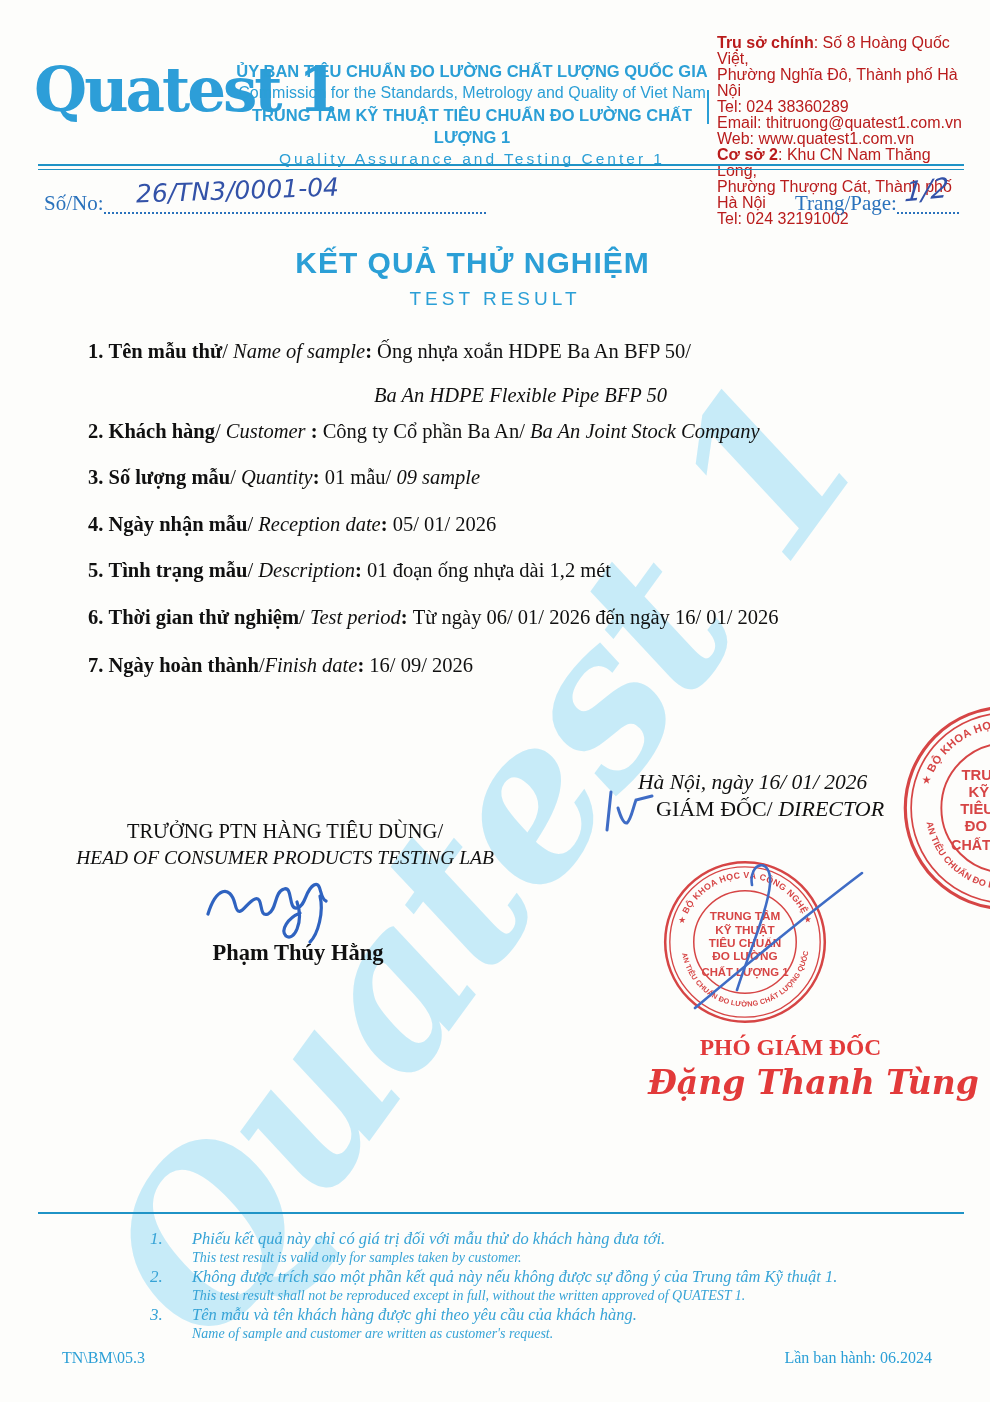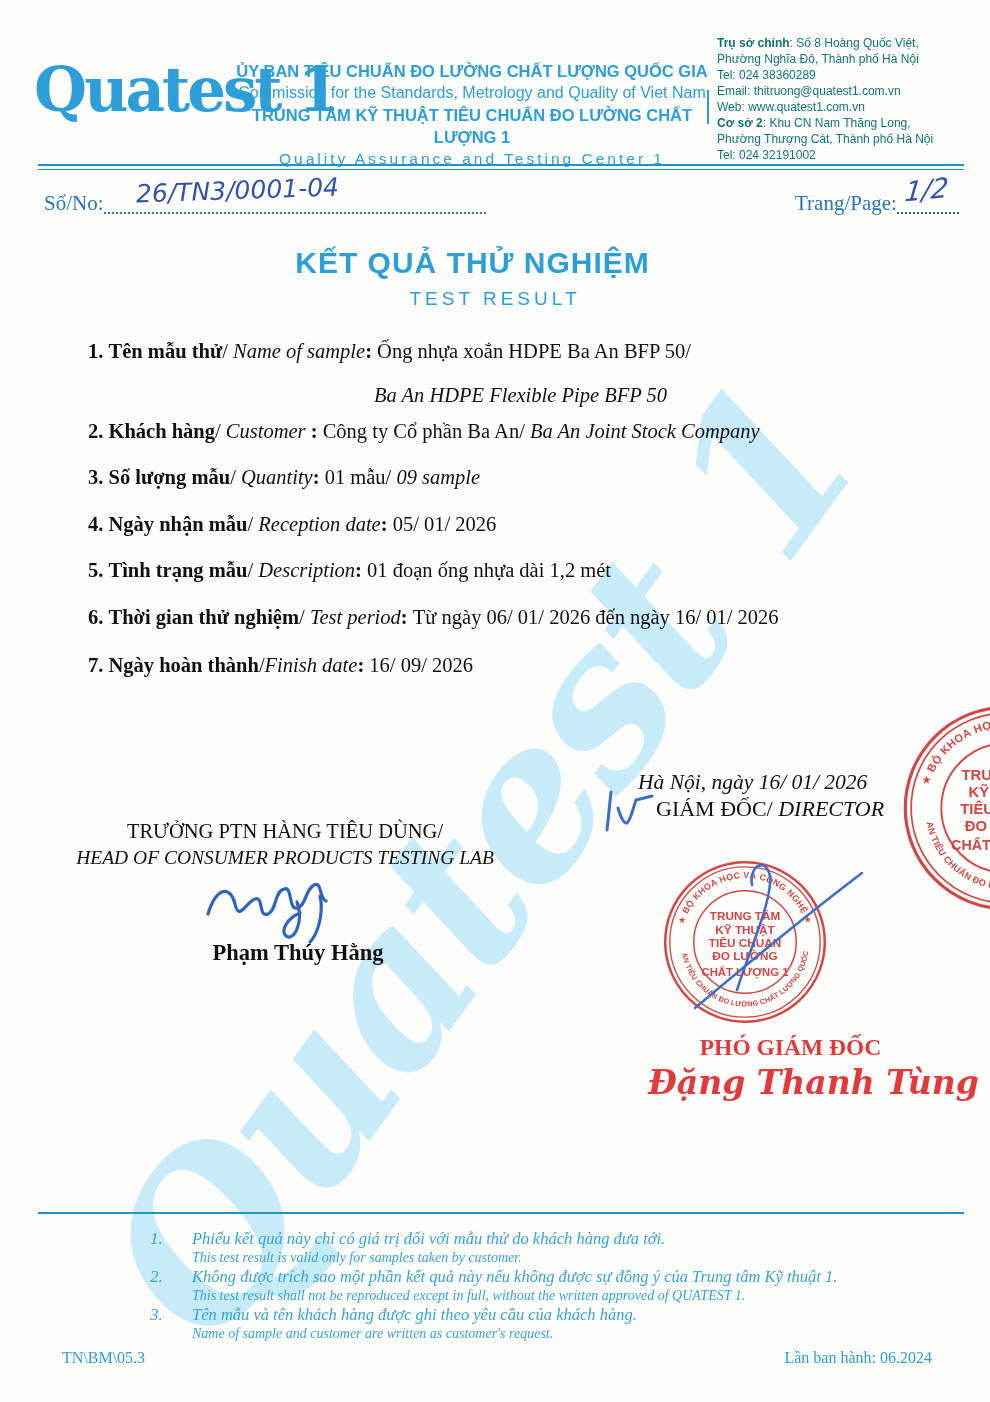--- a/index.html
+++ b/index.html
@@ -25,21 +25,21 @@
   }
   .hdr-center{ left:236px; top:60px; width:472px; text-align:center; z-index:1;
     font-family:"Liberation Sans","DejaVu Sans",sans-serif; color:#2b9fd6; line-height:22px;}
   .hdr-center .l1{font-weight:bold; font-size:16.5px;}
   .hdr-center .l2{font-size:16px;}
   .hdr-center .l3{font-weight:bold; font-size:16.5px;}
   .hdr-center .l4{font-size:15.5px; letter-spacing:3px;}
   .hdr-divider{left:707px; top:90px; width:2px; height:34px; background:#2b9fd6; z-index:1;}
   .hdr-contact{ left:717px; top:35px; width:252px; z-index:1;
     font-family:"Liberation Sans","DejaVu Sans",sans-serif;
-    font-size:12px; line-height:16px; color:#0f766e;}
+    font-size:16px; line-height:16px; color:#b91c1c;}
   .hdr-contact b{font-weight:bold;}
   .rule-double{left:38px; top:164px; width:926px; height:3px;
     border-top:2px solid #1f93c6; border-bottom:1px solid #1f93c6; z-index:1;}
   
   .meta-label{ color:#2a72bc; font-size:21px; z-index:1; white-space:nowrap;text-align:center;}
   .dotline{display:inline-block; position:relative; border-bottom:2px dotted #2a72bc; height:24px; vertical-align:-4px;}
   .handwrite{
     position:absolute; font-family:"DejaVu Sans",sans-serif; font-style:italic;
     color:#3352a8; white-space:nowrap; transform:rotate(-2deg); z-index:2;
   }

